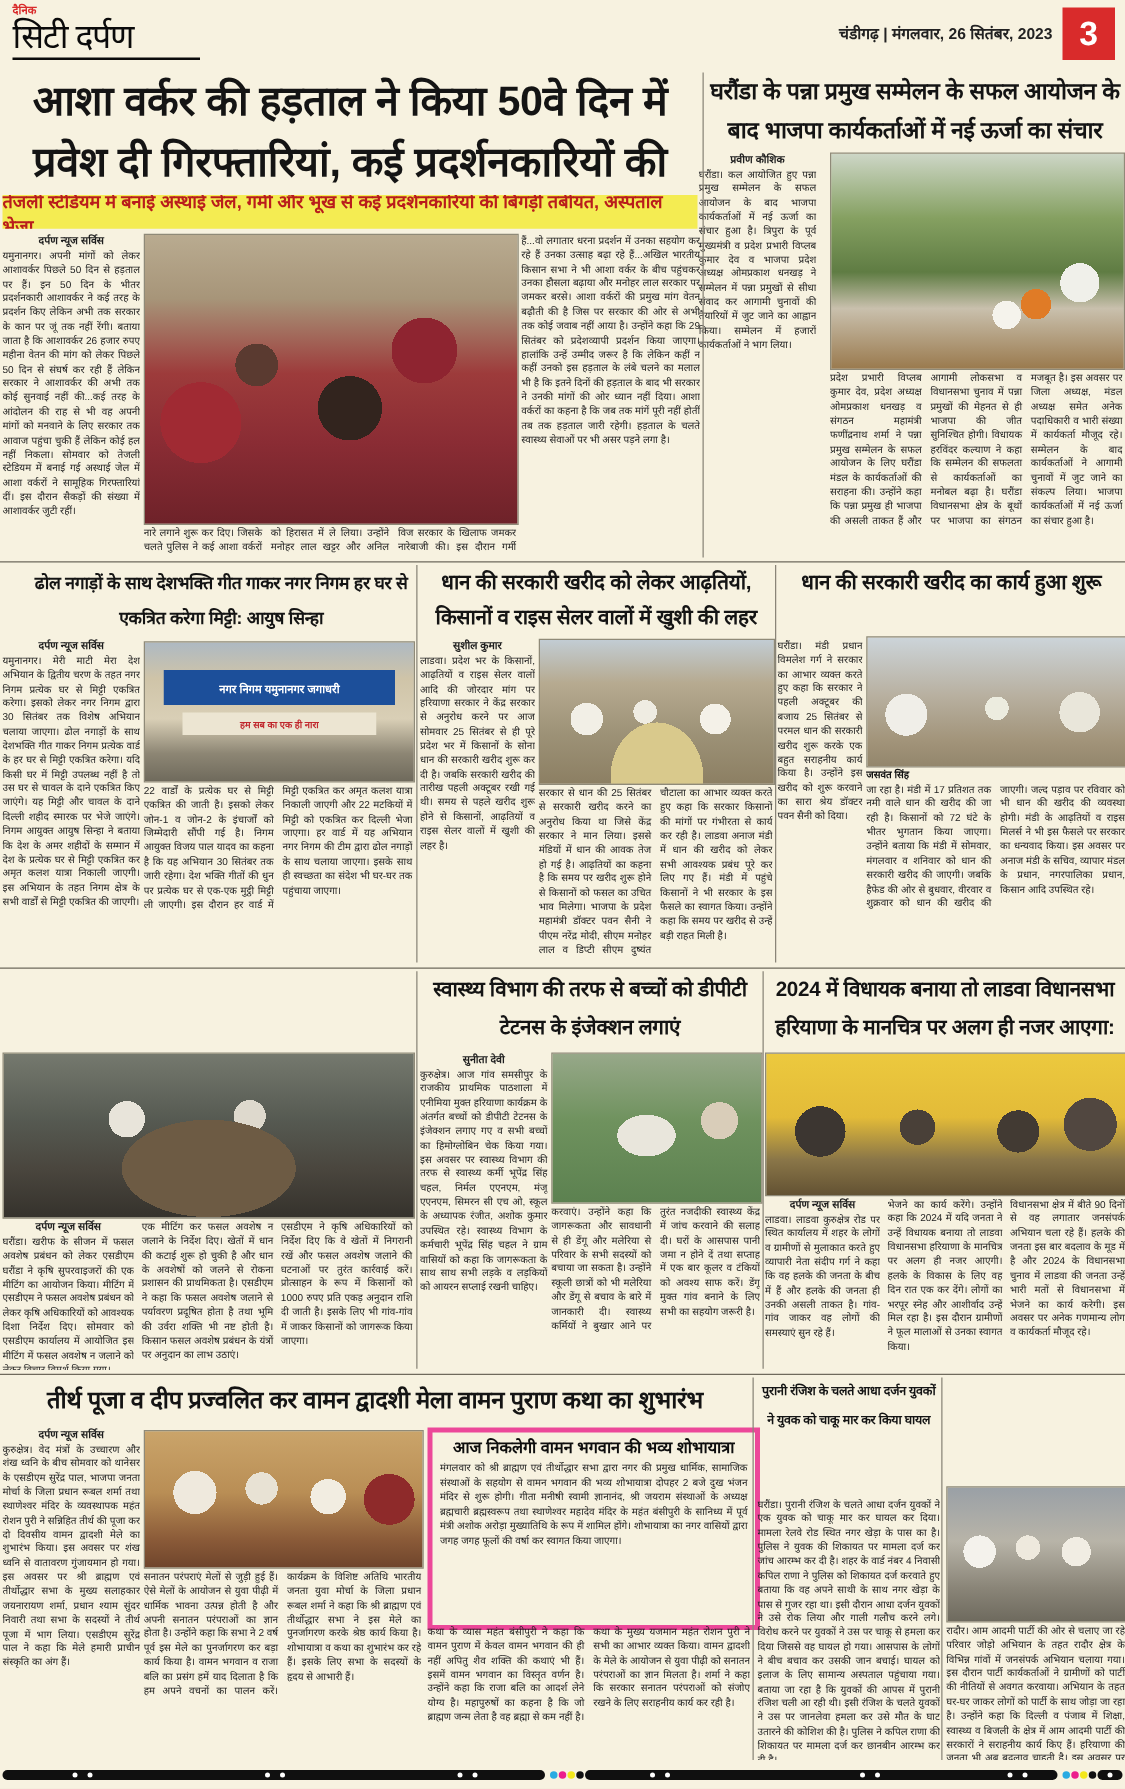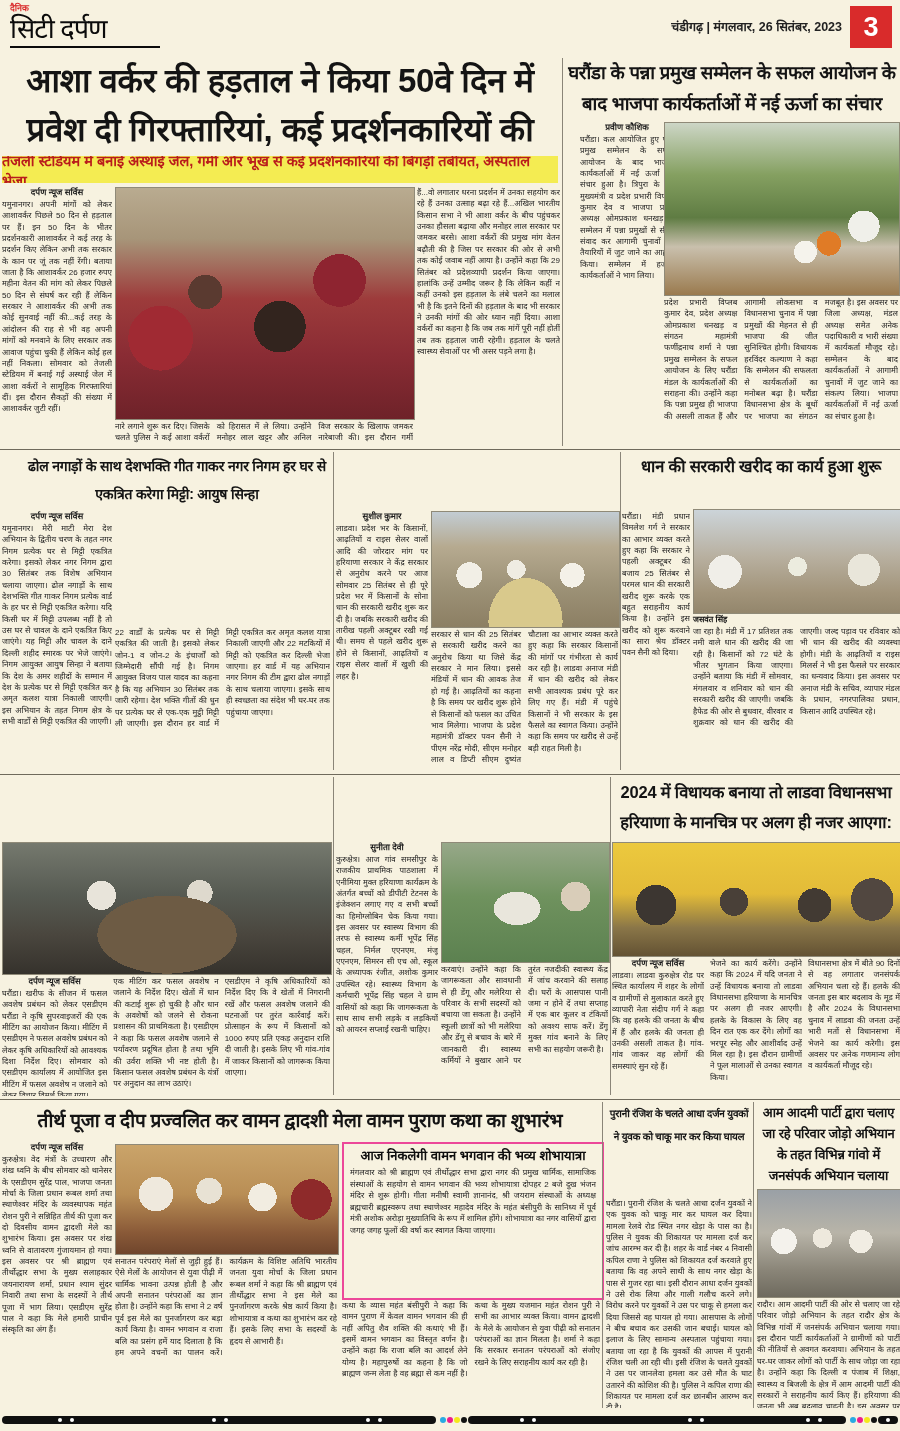--- a/index.html
+++ b/index.html
@@ -42,21 +42,21 @@
       radial-gradient(circle at 30% 45%, #5a3a30 0 7%, transparent 7%),
       radial-gradient(circle at 55% 60%, #32241e 0 12%, transparent 12%),
       radial-gradient(circle at 75% 40%, #8e2430 0 10%, transparent 10%),
       radial-gradient(circle at 15% 65%, #a02a33 0 11%, transparent 11%),
       linear-gradient(180deg,#b9ab90 0%,#a79579 22%,#9d3b3b 48%,#8a2c34 72%,#6e2229 100%);}
   .lead-under{left:115px;top:421px;width:298px;height:25px;column-count:3;column-gap:7px;}
   .lead-colR{left:417px;top:187px;width:143px;height:259px;}
 
   
   .bjp-hl{left:566px;top:57px;width:332px;height:62px;font-size:18.5px;line-height:31px;}
-  .bjp-colL{left:580px;top:122px;width:94px;height:324px;}
+  .bjp-colL{left:559px;top:122px;width:94px;height:324px;}
   .bjp-photo{left:664px;top:122px;width:234px;height:172px;
     background:
       radial-gradient(circle at 70% 70%, #e07b26 0 6%, transparent 6%),
       radial-gradient(circle at 85% 60%, #f0f0ea 0 7%, transparent 7%),
       radial-gradient(circle at 60% 75%, #f5f3ec 0 6%, transparent 6%),
       linear-gradient(180deg,#cdd6c6 0%,#85a061 30%,#5f7c43 55%,#c9c0ad 72%,#9a7a4e 100%);}
   .bjp-under{left:664px;top:297px;width:234px;height:149px;column-count:3;column-gap:7px;}
 
   
   .nigam-hl{left:0px;top:452px;width:330px;height:56px;font-size:14px;line-height:28px;padding-left:12px;}
@@ -122,21 +122,21 @@
   .vaman-hl{left:0px;top:1102px;width:600px;height:37px;font-size:19px;line-height:37px;}
   .vaman-colL{left:2px;top:1142px;width:110px;height:266px;}
   .vaman-photo{left:115px;top:1144px;width:222px;height:109px;
     background:
       radial-gradient(circle at 18% 45%, #efe9dd 0 9%, transparent 9%),
       radial-gradient(circle at 42% 42%, #e8e2d4 0 9%, transparent 9%),
       radial-gradient(circle at 66% 48%, #f2ede1 0 9%, transparent 9%),
       radial-gradient(circle at 88% 50%, #8e2a2a 0 10%, transparent 10%),
       linear-gradient(180deg,#caa46a 0%,#b98e55 45%,#8a5a38 80%,#6f452c 100%);}
   .vaman-underphoto{left:115px;top:1256px;width:222px;height:152px;column-count:2;column-gap:7px;}
-  .vaman-box{position:absolute;left:342px;top:1142px;width:246px;height:146px;border:2px solid #ec4899;
+  .vaman-box{position:absolute;left:342px;top:1142px;width:246px;height:146px;border:4px solid #ec4899;
     padding:4px 6px;background:var(--cream);overflow:hidden;}
   .vaman-box .bt{font-weight:bold;font-size:13px;text-align:center;line-height:16px;margin-bottom:3px;color:#0e0e0e;}
   .vaman-box .bb{font-size:8px;line-height:1.45;text-align:justify;color:#1e1e1e;}
   .vaman-underbox{left:342px;top:1300px;width:258px;height:108px;column-count:2;column-gap:7px;}
   .stab-hl{left:606px;top:1102px;width:146px;height:93px;font-size:10px;line-height:23px;}
   .stab-body{left:606px;top:1198px;width:146px;height:210px;}
   .aap-hl{left:757px;top:1102px;width:143px;height:84px;font-size:13px;line-height:21px;}
   .aap-photo{left:757px;top:1189px;width:143px;height:107px;
     background:
       radial-gradient(circle at 18% 48%, #f4f2ec 0 10%, transparent 10%),
@@ -180,22 +180,27 @@
     <span>घरौंडा। कल आयोजित हुए पन्ना प्रमुख सम्मेलन के सफल आयोजन के बाद भाजपा कार्यकर्ताओं में नई ऊर्जा का संचार हुआ है। त्रिपुरा के पूर्व मुख्यमंत्री व प्रदेश प्रभारी विप्लब कुमार देव व भाजपा प्रदेश अध्यक्ष ओमप्रकाश धनखड़ ने सम्मेलन में पन्ना प्रमुखों से सीधा संवाद कर आगामी चुनावों की तैयारियों में जुट जाने का आह्वान किया। सम्मेलन में हजारों कार्यकर्ताओं ने भाग लिया।</span>
   </div>
   <div class="photo bjp-photo"></div>
   <div class="bd bjp-under">प्रदेश प्रभारी विप्लब कुमार देव, प्रदेश अध्यक्ष ओमप्रकाश धनखड़ व संगठन महामंत्री फणींद्रनाथ शर्मा ने पन्ना प्रमुख सम्मेलन के सफल आयोजन के लिए घरौंडा मंडल के कार्यकर्ताओं की सराहना की। उन्होंने कहा कि पन्ना प्रमुख ही भाजपा की असली ताकत हैं और आगामी लोकसभा व विधानसभा चुनाव में पन्ना प्रमुखों की मेहनत से ही भाजपा की जीत सुनिश्चित होगी। विधायक हरविंदर कल्याण ने कहा कि सम्मेलन की सफलता से कार्यकर्ताओं का मनोबल बढ़ा है। घरौंडा विधानसभा क्षेत्र के बूथों पर भाजपा का संगठन मजबूत है। इस अवसर पर जिला अध्यक्ष, मंडल अध्यक्ष समेत अनेक पदाधिकारी व भारी संख्या में कार्यकर्ता मौजूद रहे। सम्मेलन के बाद कार्यकर्ताओं ने आगामी चुनावों में जुट जाने का संकल्प लिया। भाजपा कार्यकर्ताओं में नई ऊर्जा का संचार हुआ है।</div>
 
   <div class="hl nigam-hl">ढोल नगाड़ों के साथ देशभक्ति गीत गाकर नगर निगम हर घर से एकत्रित करेगा मिट्टी: आयुष सिन्हा</div>
   <div class="bd nigam-colL">
     <div class="by">दर्पण न्यूज सर्विस</div>
     <span>यमुनानगर। मेरी माटी मेरा देश अभियान के द्वितीय चरण के तहत नगर निगम प्रत्येक घर से मिट्टी एकत्रित करेगा। इसको लेकर नगर निगम द्वारा 30 सितंबर तक विशेष अभियान चलाया जाएगा। ढोल नगाड़ों के साथ देशभक्ति गीत गाकर निगम प्रत्येक वार्ड के हर घर से मिट्टी एकत्रित करेगा। यदि किसी घर में मिट्टी उपलब्ध नहीं है तो उस घर से चावल के दाने एकत्रित किए जाएंगे। यह मिट्टी और चावल के दाने दिल्ली शहीद स्मारक पर भेजे जाएंगे। निगम आयुक्त आयुष सिन्हा ने बताया कि देश के अमर शहीदों के सम्मान में देश के प्रत्येक घर से मिट्टी एकत्रित कर अमृत कलश यात्रा निकाली जाएगी। इस अभियान के तहत निगम क्षेत्र के सभी वार्डों से मिट्टी एकत्रित की जाएगी।</span>
   </div>
+  <div class="photo nigam-photo">
+    <div class="nigam-banner">नगर निगम यमुनानगर जगाधरी</div>
+    <div class="nigam-banner2">हम सब का एक ही नारा</div>
+  </div>
   <div class="bd nigam-under">22 वार्डों के प्रत्येक घर से मिट्टी एकत्रित की जाती है। इसको लेकर जोन-1 व जोन-2 के इंचार्जों को जिम्मेदारी सौंपी गई है। निगम आयुक्त विजय पाल यादव का कहना है कि यह अभियान 30 सितंबर तक जारी रहेगा। देश भक्ति गीतों की धुन पर प्रत्येक घर से एक-एक मुट्ठी मिट्टी ली जाएगी। इस दौरान हर वार्ड में मिट्टी एकत्रित कर अमृत कलश यात्रा निकाली जाएगी और 22 मटकियों में मिट्टी को एकत्रित कर दिल्ली भेजा जाएगा। हर वार्ड में यह अभियान नगर निगम की टीम द्वारा ढोल नगाड़ों के साथ चलाया जाएगा। इसके साथ ही स्वच्छता का संदेश भी घर-घर तक पहुंचाया जाएगा।</div>
 
+  <div class="hl joy-hl">धान की सरकारी खरीद को लेकर आढ़तियों, किसानों व राइस सेलर वालों में खुशी की लहर</div>
   <div class="bd joy-colL">
     <div class="by">सुशील कुमार</div>
     <span>लाडवा। प्रदेश भर के किसानों, आढ़तियों व राइस सेलर वालों आदि की जोरदार मांग पर हरियाणा सरकार ने केंद्र सरकार से अनुरोध करने पर आज सोमवार 25 सितंबर से ही पूरे प्रदेश भर में किसानों के सोना धान की सरकारी खरीद शुरू कर दी है। जबकि सरकारी खरीद की तारीख पहली अक्टूबर रखी गई थी। समय से पहले खरीद शुरू होने से किसानों, आढ़तियों व राइस सेलर वालों में खुशी की लहर है।</span>
   </div>
   <div class="photo joy-photo"></div>
   <div class="bd joy-under">सरकार से धान की 25 सितंबर से सरकारी खरीद करने का अनुरोध किया था जिसे केंद्र सरकार ने मान लिया। इससे मंडियों में धान की आवक तेज हो गई है। आढ़तियों का कहना है कि समय पर खरीद शुरू होने से किसानों को फसल का उचित भाव मिलेगा। भाजपा के प्रदेश महामंत्री डॉक्टर पवन सैनी ने पीएम नरेंद्र मोदी, सीएम मनोहर लाल व डिप्टी सीएम दुष्यंत चौटाला का आभार व्यक्त करते हुए कहा कि सरकार किसानों की मांगों पर गंभीरता से कार्य कर रही है। लाडवा अनाज मंडी में धान की खरीद को लेकर सभी आवश्यक प्रबंध पूरे कर लिए गए हैं। मंडी में पहुंचे किसानों ने भी सरकार के इस फैसले का स्वागत किया। उन्होंने कहा कि समय पर खरीद से उन्हें बड़ी राहत मिली है।</div>
 
   <div class="hl start-hl">धान की सरकारी खरीद का कार्य हुआ शुरू</div>
   <div class="bd start-colL">घरौंडा। मंडी प्रधान विमलेश गर्ग ने सरकार का आभार व्यक्त करते हुए कहा कि सरकार ने पहली अक्टूबर की बजाय 25 सितंबर से परमल धान की सरकारी खरीद शुरू करके एक बहुत सराहनीय कार्य किया है। उन्होंने इस खरीद को शुरू करवाने का सारा श्रेय डॉक्टर पवन सैनी को दिया।</div>
   <div class="photo start-photo"></div>
@@ -205,20 +210,21 @@
   <div class="photo sdm-photo"></div>
   <div class="colwrap sdm-cols">
     <div class="col">
       <div class="by">दर्पण न्यूज सर्विस</div>
       <span>घरौंडा। खरीफ के सीजन में फसल अवशेष प्रबंधन को लेकर एसडीएम घरौंडा ने कृषि सुपरवाइजरों की एक मीटिंग का आयोजन किया। मीटिंग में एसडीएम ने फसल अवशेष प्रबंधन को लेकर कृषि अधिकारियों को आवश्यक दिशा निर्देश दिए। सोमवार को एसडीएम कार्यालय में आयोजित इस मीटिंग में फसल अवशेष न जलाने को लेकर विचार विमर्श किया गया।</span>
     </div>
     <div class="col">एक मीटिंग कर फसल अवशेष न जलाने के निर्देश दिए। खेतों में धान की कटाई शुरू हो चुकी है और धान के अवशेषों को जलने से रोकना प्रशासन की प्राथमिकता है। एसडीएम ने कहा कि फसल अवशेष जलाने से पर्यावरण प्रदूषित होता है तथा भूमि की उर्वरा शक्ति भी नष्ट होती है। किसान फसल अवशेष प्रबंधन के यंत्रों पर अनुदान का लाभ उठाएं।</div>
     <div class="col">एसडीएम ने कृषि अधिकारियों को निर्देश दिए कि वे खेतों में निगरानी रखें और फसल अवशेष जलाने की घटनाओं पर तुरंत कार्रवाई करें। प्रोत्साहन के रूप में किसानों को 1000 रुपए प्रति एकड़ अनुदान राशि दी जाती है। इसके लिए भी गांव-गांव में जाकर किसानों को जागरूक किया जाएगा।</div>
   </div>
 
+  <div class="hl dpt-hl">स्वास्थ्य विभाग की तरफ से बच्चों को डीपीटी टेटनस के इंजेक्शन लगाएं</div>
   <div class="bd dpt-colL">
     <div class="by">सुनीता देवी</div>
     <span>कुरुक्षेत्र। आज गांव समसीपुर के राजकीय प्राथमिक पाठशाला में एनीमिया मुक्त हरियाणा कार्यक्रम के अंतर्गत बच्चों को डीपीटी टेटनस के इंजेक्शन लगाए गए व सभी बच्चों का हिमोग्लोबिन चेक किया गया। इस अवसर पर स्वास्थ्य विभाग की तरफ से स्वास्थ्य कर्मी भूपेंद्र सिंह चहल, निर्मल एएनएम, मंजू एएनएम, सिमरन सी एच ओ, स्कूल के अध्यापक रंजीत, अशोक कुमार उपस्थित रहे। स्वास्थ्य विभाग के कर्मचारी भूपेंद्र सिंह चहल ने ग्राम वासियों को कहा कि जागरूकता के साथ साथ सभी लड़के व लड़कियों को आयरन सप्लाई रखनी चाहिए।</span>
   </div>
   <div class="photo dpt-photo"></div>
   <div class="bd dpt-under">करवाएं। उन्होंने कहा कि जागरूकता और सावधानी से ही डेंगू और मलेरिया से परिवार के सभी सदस्यों को बचाया जा सकता है। उन्होंने स्कूली छात्रों को भी मलेरिया और डेंगू से बचाव के बारे में जानकारी दी। स्वास्थ्य कर्मियों ने बुखार आने पर तुरंत नजदीकी स्वास्थ्य केंद्र में जांच करवाने की सलाह दी। घरों के आसपास पानी जमा न होने दें तथा सप्ताह में एक बार कूलर व टंकियों को अवश्य साफ करें। डेंगू मुक्त गांव बनाने के लिए सभी का सहयोग जरूरी है।</div>
 
   <div class="hl ladwa-hl">2024 में विधायक बनाया तो लाडवा विधानसभा हरियाणा के मानचित्र पर अलग ही नजर आएगा: संदीप गर्ग</div>
   <div class="photo ladwa-photo"></div>
   <div class="colwrap ladwa-cols">
@@ -239,21 +245,20 @@
   <div class="bd vaman-underphoto">सनातन परंपराएं मेलों से जुड़ी हुई हैं। ऐसे मेलों के आयोजन से युवा पीढ़ी में धार्मिक भावना उत्पन्न होती है और अपनी सनातन परंपराओं का ज्ञान होता है। उन्होंने कहा कि सभा ने 2 वर्ष पूर्व इस मेले का पुनर्जागरण कर बड़ा कार्य किया है। वामन भगवान व राजा बलि का प्रसंग हमें याद दिलाता है कि हम अपने वचनों का पालन करें। कार्यक्रम के विशिष्ट अतिथि भारतीय जनता युवा मोर्चा के जिला प्रधान रूबल शर्मा ने कहा कि श्री ब्राह्मण एवं तीर्थोद्धार सभा ने इस मेले का पुनर्जागरण करके श्रेष्ठ कार्य किया है। शोभायात्रा व कथा का शुभारंभ कर रहे हैं। इसके लिए सभा के सदस्यों के हृदय से आभारी हैं।</div>
   <div class="vaman-box">
     <div class="bt">आज निकलेगी वामन भगवान की भव्य शोभायात्रा</div>
     <div class="bb">मंगलवार को श्री ब्राह्मण एवं तीर्थोद्धार सभा द्वारा नगर की प्रमुख धार्मिक, सामाजिक संस्थाओं के सहयोग से वामन भगवान की भव्य शोभायात्रा दोपहर 2 बजे दुख भंजन मंदिर से शुरू होगी। गीता मनीषी स्वामी ज्ञानानंद, श्री जयराम संस्थाओं के अध्यक्ष ब्रह्मचारी ब्रह्मस्वरूप तथा स्थाणेश्वर महादेव मंदिर के महंत बंसीपुरी के सानिध्य में पूर्व मंत्री अशोक अरोड़ा मुख्यातिथि के रूप में शामिल होंगे। शोभायात्रा का नगर वासियों द्वारा जगह जगह फूलों की वर्षा कर स्वागत किया जाएगा।</div>
   </div>
   <div class="bd vaman-underbox">कथा के व्यास महंत बंसीपुरी ने कहा कि वामन पुराण में केवल वामन भगवान की ही नहीं अपितु शैव शक्ति की कथाएं भी हैं। इसमें वामन भगवान का विस्तृत वर्णन है। उन्होंने कहा कि राजा बलि का आदर्श लेने योग्य है। महापुरुषों का कहना है कि जो ब्राह्मण जन्म लेता है वह ब्रह्मा से कम नहीं है। कथा के मुख्य यजमान महंत रोशन पुरी ने सभी का आभार व्यक्त किया। वामन द्वादशी के मेले के आयोजन से युवा पीढ़ी को सनातन परंपराओं का ज्ञान मिलता है। शर्मा ने कहा कि सरकार सनातन परंपराओं को संजोए रखने के लिए सराहनीय कार्य कर रही है।</div>
 
   <div class="hl stab-hl">पुरानी रंजिश के चलते आधा दर्जन युवकों ने युवक को चाकू मार कर किया घायल</div>
   <div class="bd stab-body">घरौंडा। पुरानी रंजिश के चलते आधा दर्जन युवकों ने एक युवक को चाकू मार कर घायल कर दिया। मामला रेलवे रोड स्थित नगर खेड़ा के पास का है। पुलिस ने युवक की शिकायत पर मामला दर्ज कर जांच आरम्भ कर दी है। शहर के वार्ड नंबर 4 निवासी कपिल राणा ने पुलिस को शिकायत दर्ज करवाते हुए बताया कि वह अपने साथी के साथ नगर खेड़ा के पास से गुजर रहा था। इसी दौरान आधा दर्जन युवकों ने उसे रोक लिया और गाली गलौच करने लगे। विरोध करने पर युवकों ने उस पर चाकू से हमला कर दिया जिससे वह घायल हो गया। आसपास के लोगों ने बीच बचाव कर उसकी जान बचाई। घायल को इलाज के लिए सामान्य अस्पताल पहुंचाया गया। बताया जा रहा है कि युवकों की आपस में पुरानी रंजिश चली आ रही थी। इसी रंजिश के चलते युवकों ने उस पर जानलेवा हमला कर उसे मौत के घाट उतारने की कोशिश की है। पुलिस ने कपिल राणा की शिकायत पर मामला दर्ज कर छानबीन आरम्भ कर दी है।</div>
 
-  <div class="hl aap-hl">आम आदमी पार्टी द्वारा चलाए जा रहे परिवार जोड़ो अभियान के तहत विभिन्न गांवो में जनसंपर्क अभियान चलाया</div>
   <div class="photo aap-photo"></div>
   <div class="bd aap-body">रादौर। आम आदमी पार्टी की ओर से चलाए जा रहे परिवार जोड़ो अभियान के तहत रादौर क्षेत्र के विभिन्न गांवों में जनसंपर्क अभियान चलाया गया। इस दौरान पार्टी कार्यकर्ताओं ने ग्रामीणों को पार्टी की नीतियों से अवगत करवाया। अभियान के तहत घर-घर जाकर लोगों को पार्टी के साथ जोड़ा जा रहा है। उन्होंने कहा कि दिल्ली व पंजाब में शिक्षा, स्वास्थ्य व बिजली के क्षेत्र में आम आदमी पार्टी की सरकारों ने सराहनीय कार्य किए हैं। हरियाणा की जनता भी अब बदलाव चाहती है। इस अवसर पर शिव कुमार शास्त्री, रूपेश पलाका, मास्टर राजपाल, ओमपाल गुज्जर, सर्कल इंचार्ज सतपाल कौंजन, विपिन कम्बोज आदि मौजूद रहे।</div>
 
   <div class="vline" style="left:562px;top:58px;height:388px;"></div>
   <div class="hline" style="top:449px;"></div>
   <div class="vline" style="left:333px;top:452px;height:318px;"></div>
   <div class="vline" style="left:620px;top:452px;height:318px;"></div>
   <div class="hline" style="top:774px;"></div>
   <div class="vline" style="left:333px;top:777px;height:318px;"></div>
   <div class="vline" style="left:610px;top:777px;height:318px;"></div>

